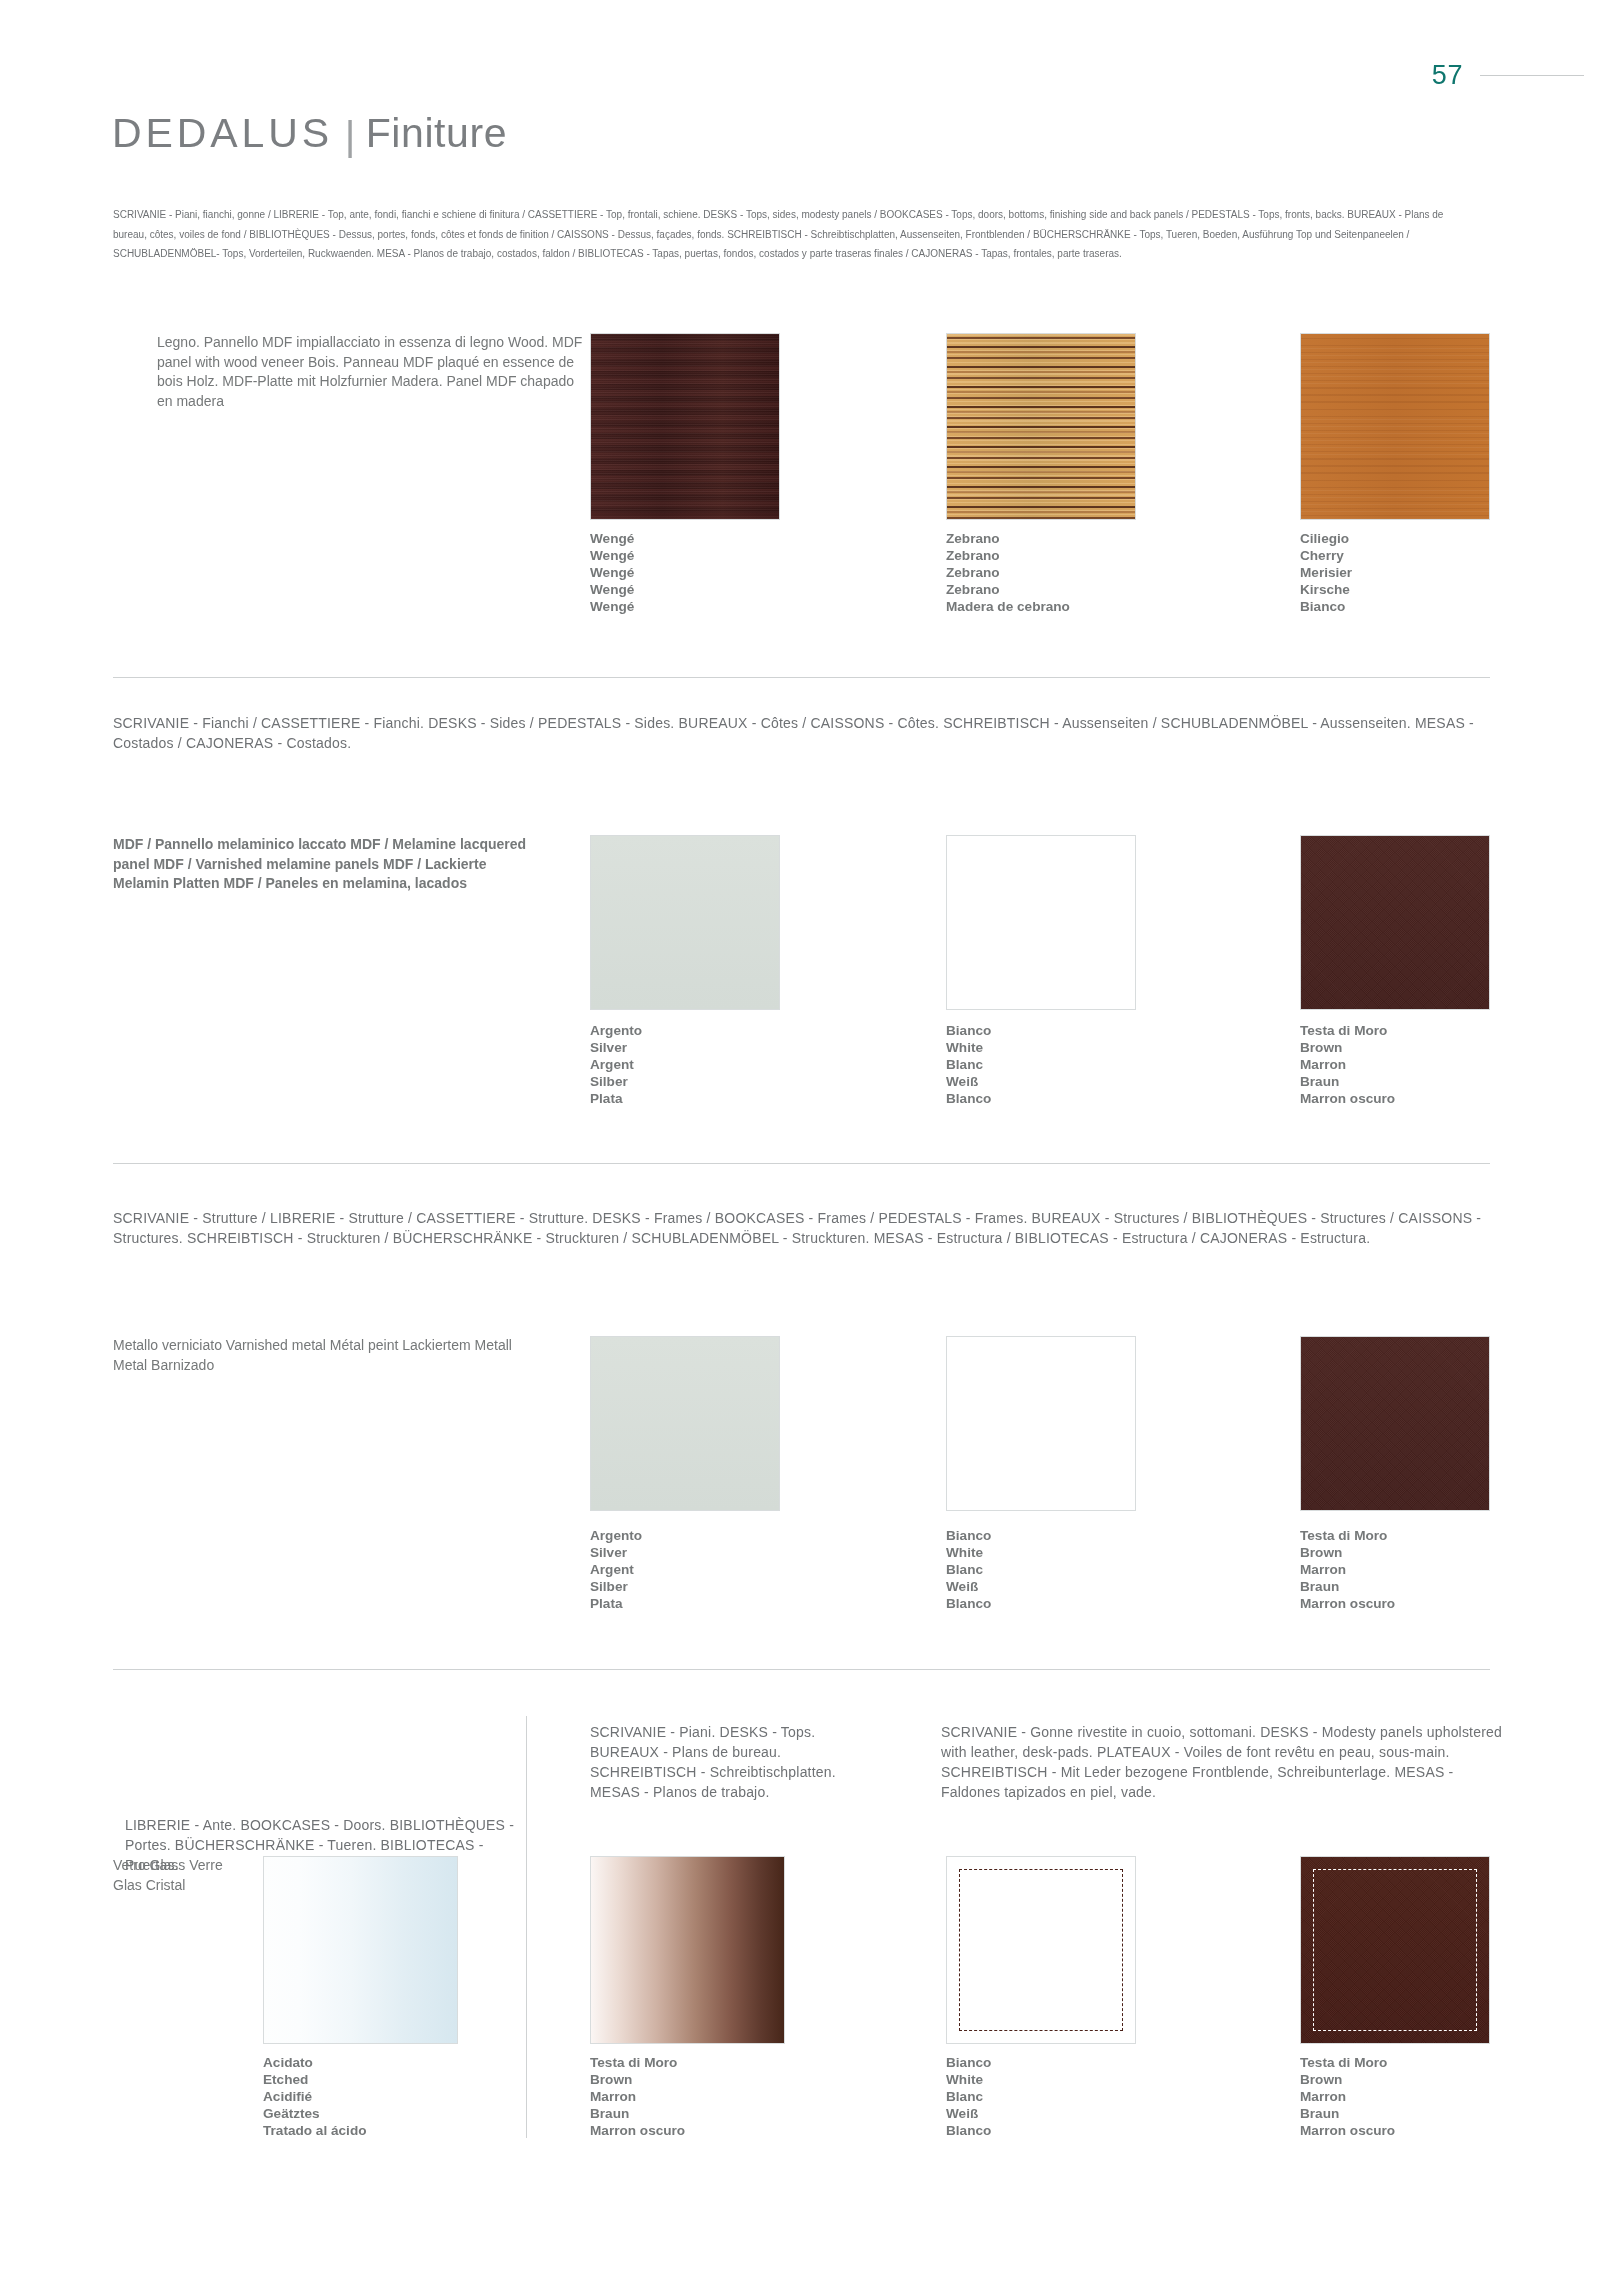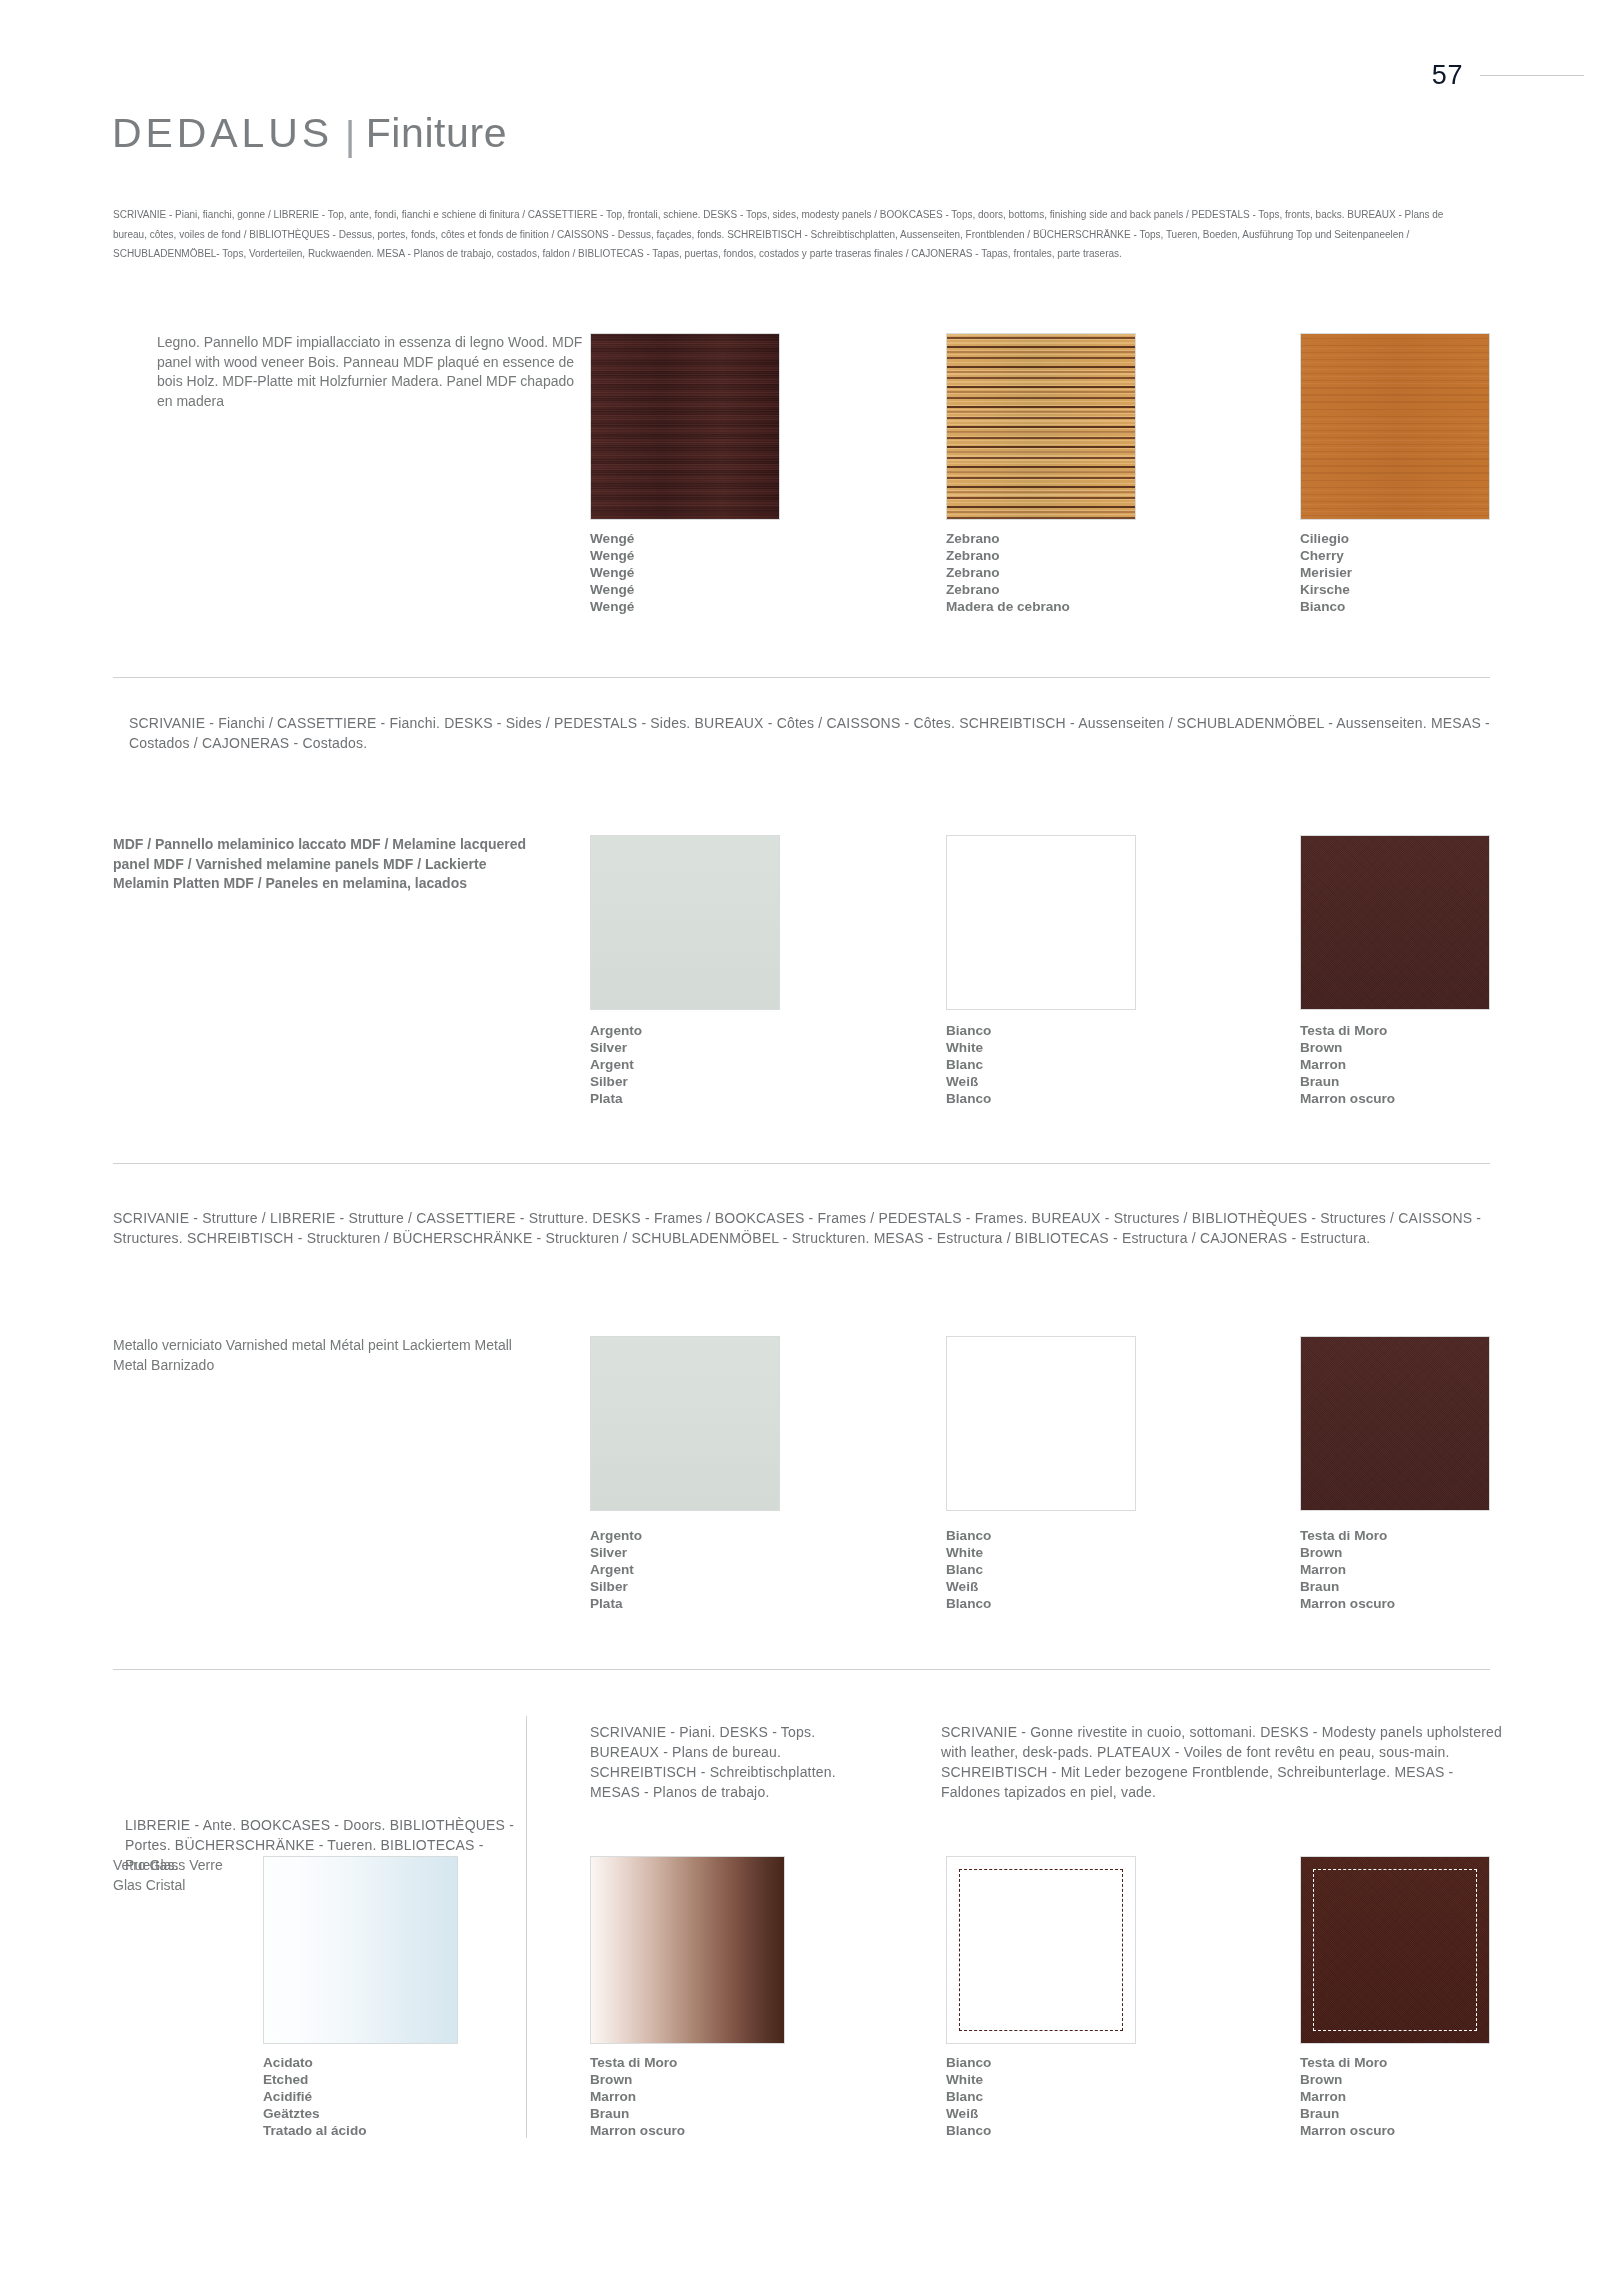--- a/index.html
+++ b/index.html
@@ -21,21 +21,21 @@
     position: absolute;
     top: 62px;
     right: 39px;
     display: flex;
     align-items: center;
     gap: 17px;
   }
   .page-num {
     font-size: 27px;
     font-weight: 400;
-    color: #0f172a;
+    color: #0f766e;
     letter-spacing: 0.6px;
     line-height: 1;
     margin-left: 12px;
   }
   .page-num-rule {
     width: 104px;
     height: 1.3px;
     background: #c9cccd;
   }
 
@@ -243,21 +243,21 @@
 
 <div class="swatch swatch-outline tex-ciliegio" style="left:1300px; top:333px; width:190px; height:187px;"></div>
 <div class="sw-caption" style="left:1300px; top:530px;">Ciliegio
 Cherry
 Merisier
 Kirsche
 Bianco</div>
 
 <div class="divider" style="left:113px; top:677px; width:1377px;"></div>
 
-<div class="section-head" style="left:113px; top:713px; width:1378px;margin-left:16px;">SCRIVANIE - Fianchi / CASSETTIERE - Fianchi. DESKS - Sides / PEDESTALS - Sides. BUREAUX - Côtes / CAISSONS - Côtes. SCHREIBTISCH - Aussenseiten / SCHUBLADENMÖBEL - Aussenseiten. MESAS - Costados / CAJONERAS - Costados.</div>
+<div class="section-head" style="left:113px; top:713px; width:1378px;">SCRIVANIE - Fianchi / CASSETTIERE - Fianchi. DESKS - Sides / PEDESTALS - Sides. BUREAUX - Côtes / CAISSONS - Côtes. SCHREIBTISCH - Aussenseiten / SCHUBLADENMÖBEL - Aussenseiten. MESAS - Costados / CAJONERAS - Costados.</div>
 
 <div class="mat-label" style="left:113px; top:835px; width:429px;font-weight:bold;">MDF / Pannello melaminico laccato
 MDF / Melamine lacquered panel
 MDF / Varnished melamine panels
 MDF / Lackierte Melamin Platten
 MDF / Paneles en melamina, lacados</div>
 
 <div class="swatch swatch-outline tex-argento" style="left:590px; top:835px; width:190px; height:175px;"></div>
 <div class="sw-caption" style="left:590px; top:1022px;">Argento
 Silver

